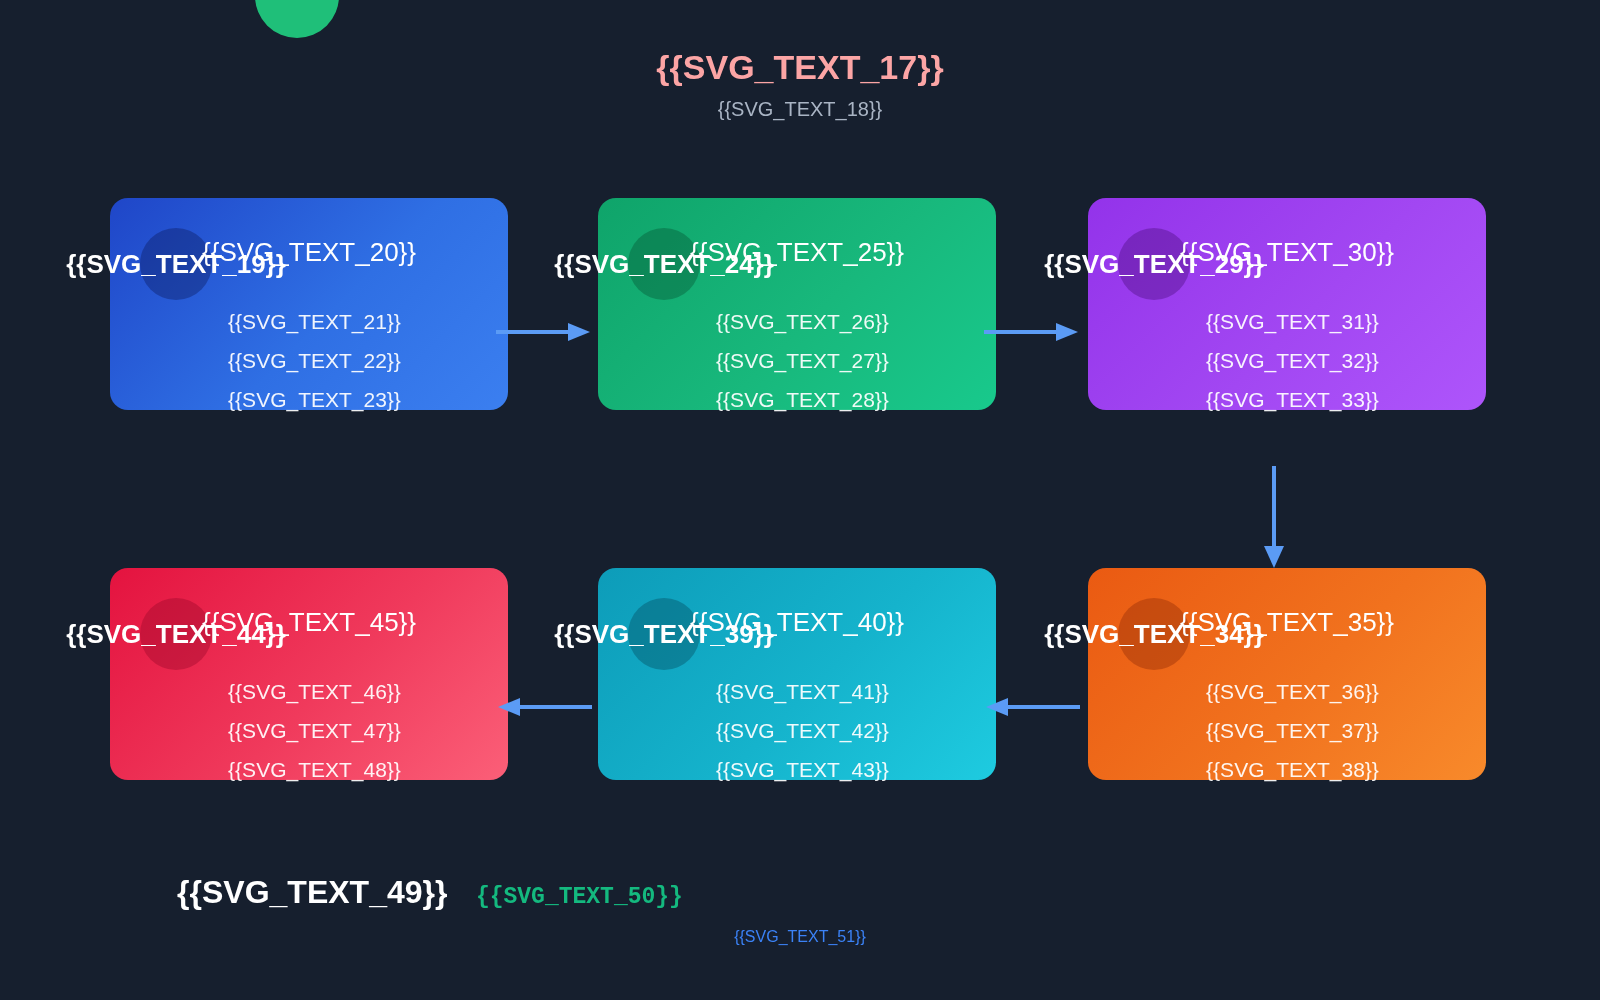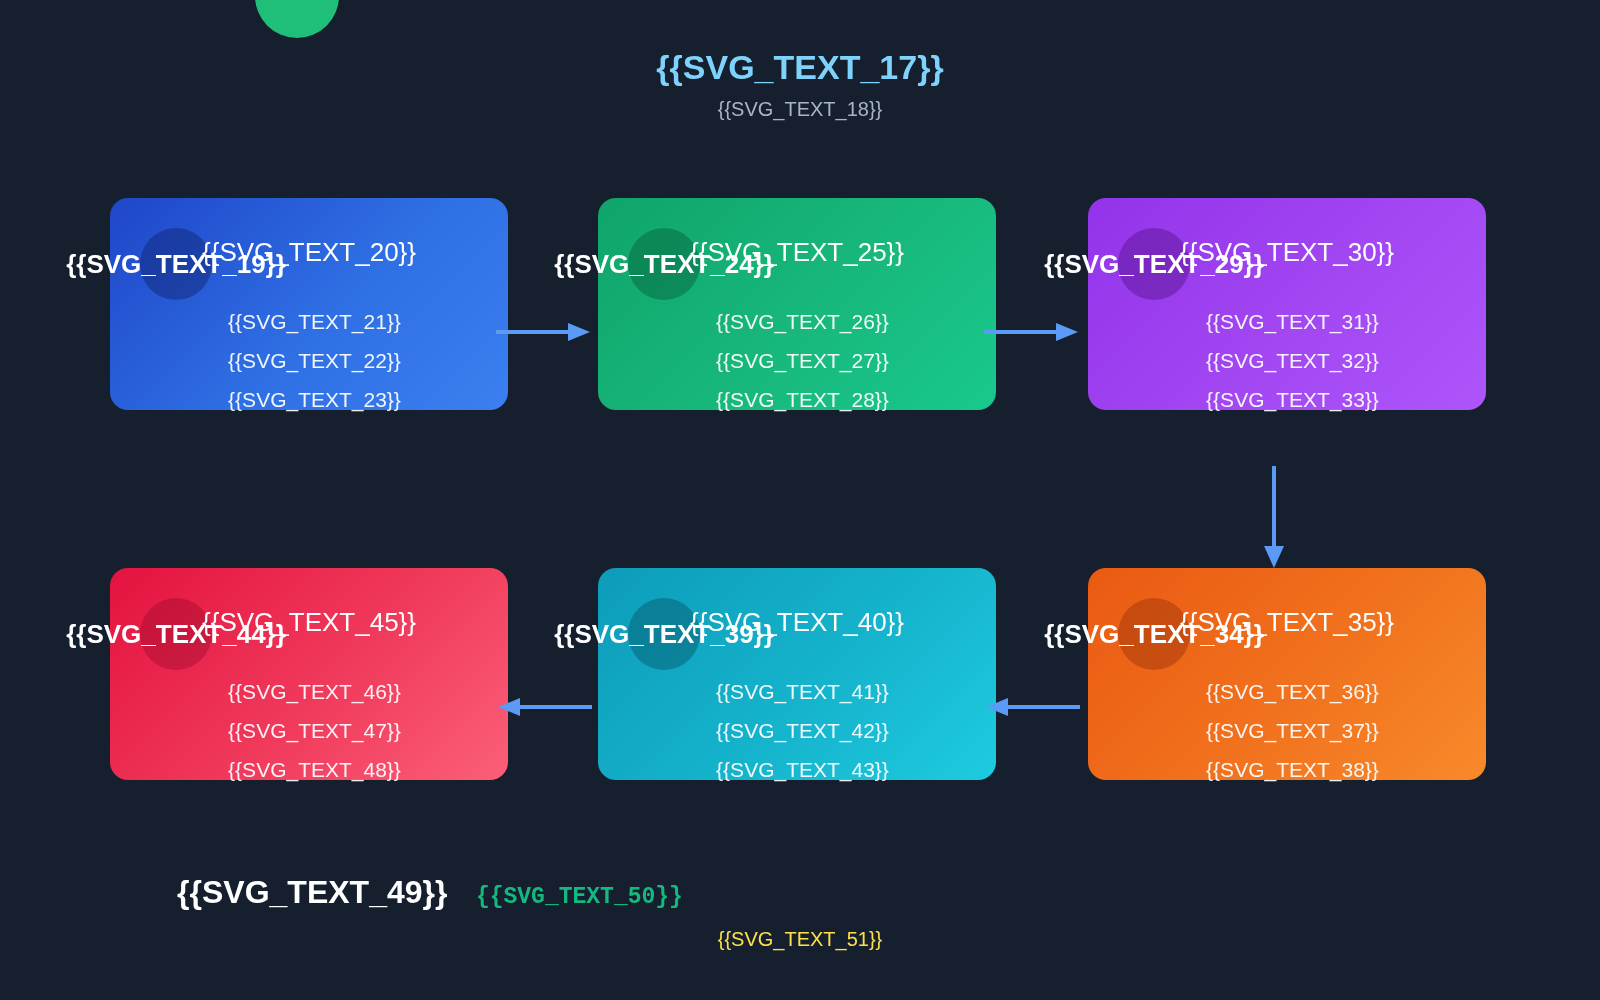--- a/index.html
+++ b/index.html
@@ -35,21 +35,21 @@
     position: absolute;
     left: 0;
     top: 0;
     width: 1600px;
     text-align: center;
   }
   .header-title {
     margin-top: 47px;
     font-size: 34px;
     font-weight: bold;
-    color: #7dd3fc;
+    color: #fca5a5;
     letter-spacing: 0px;
     line-height: 40px;
     white-space: nowrap;
   }
   .header-subtitle {
     margin-top: 10px;
     font-size: 20px;
     font-weight: normal;
     color: #a9b4c4;
     line-height: 24px;
@@ -180,23 +180,23 @@
     color: #14b97f;
     margin-left: 24px;
     font-family: Liberation Mono, monospace;
   }
   .footer-note {
     position: absolute;
     left: 0;
     right: 0;
     top: 928px;
     text-align: center;
-    font-size: 20px;
+    font-size: 16px;
     font-weight: normal;
-    color: #fde047;
+    color: #3b82f6;
     white-space: nowrap;
   }
 </style>
 </head>
 <body>
 
 <div class="blob blob-top-green"></div>
 
 <div class="header">
   <div class="header-title">{{SVG_TEXT_17}}</div>

